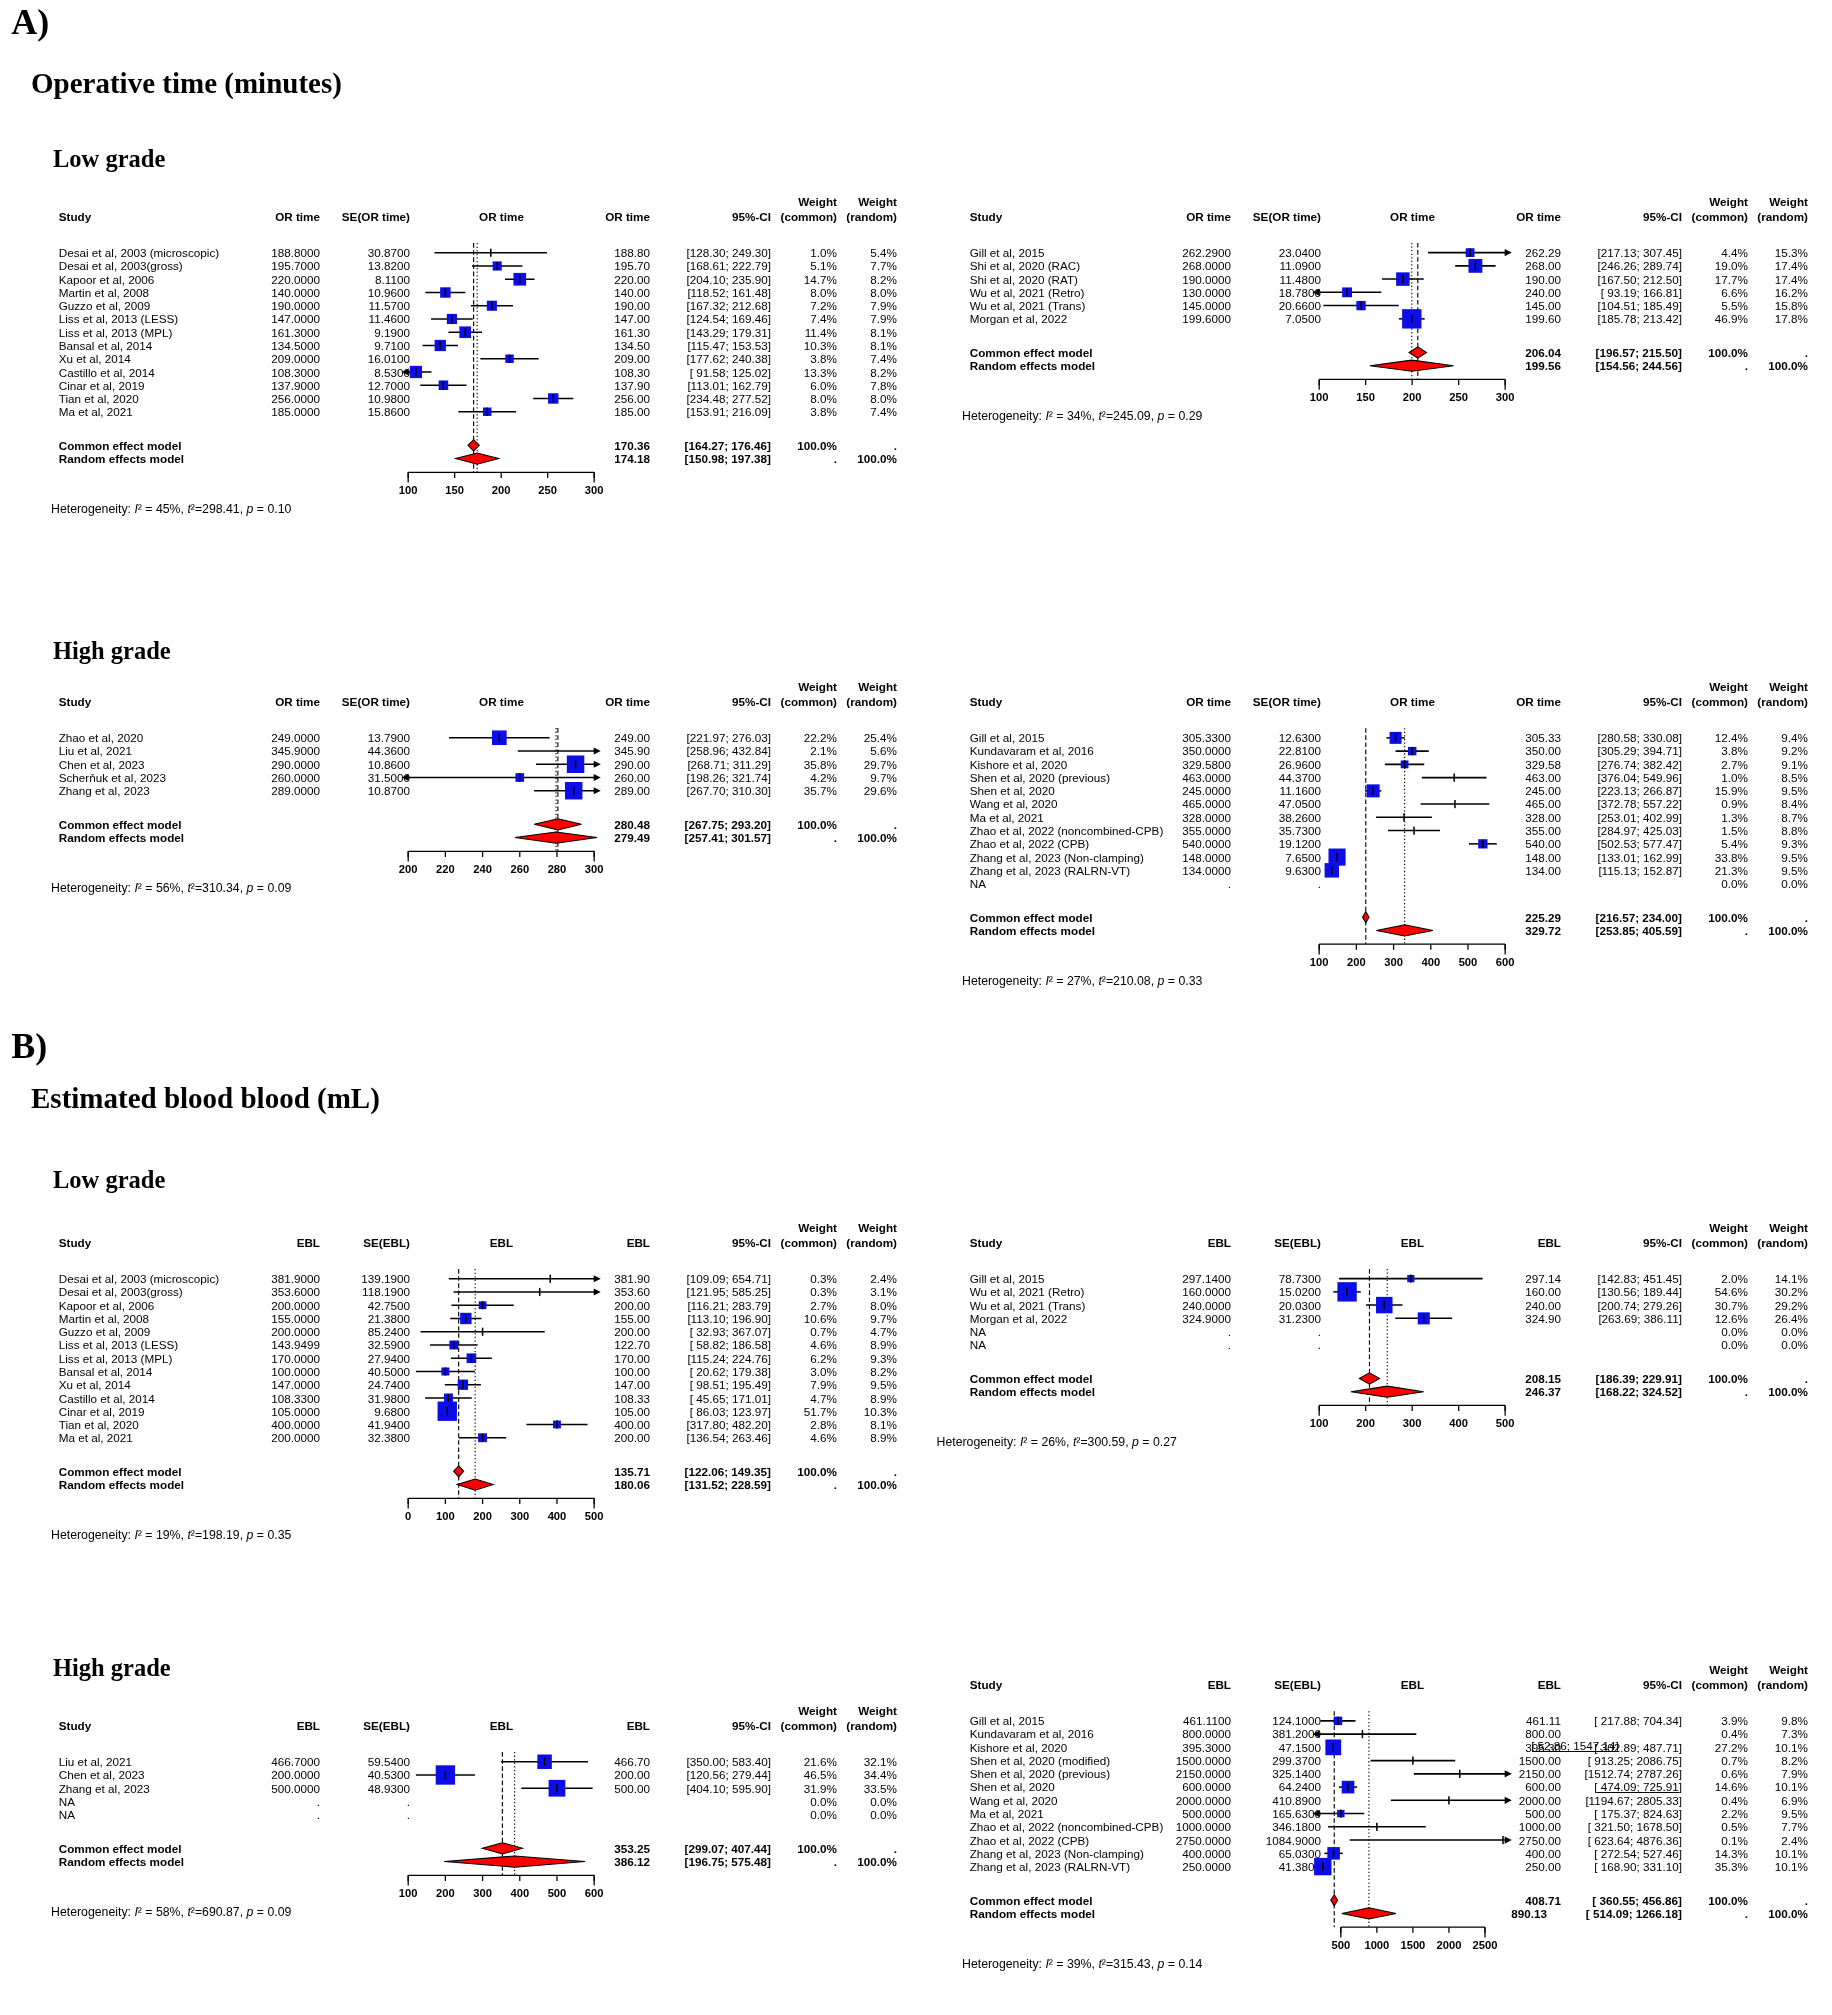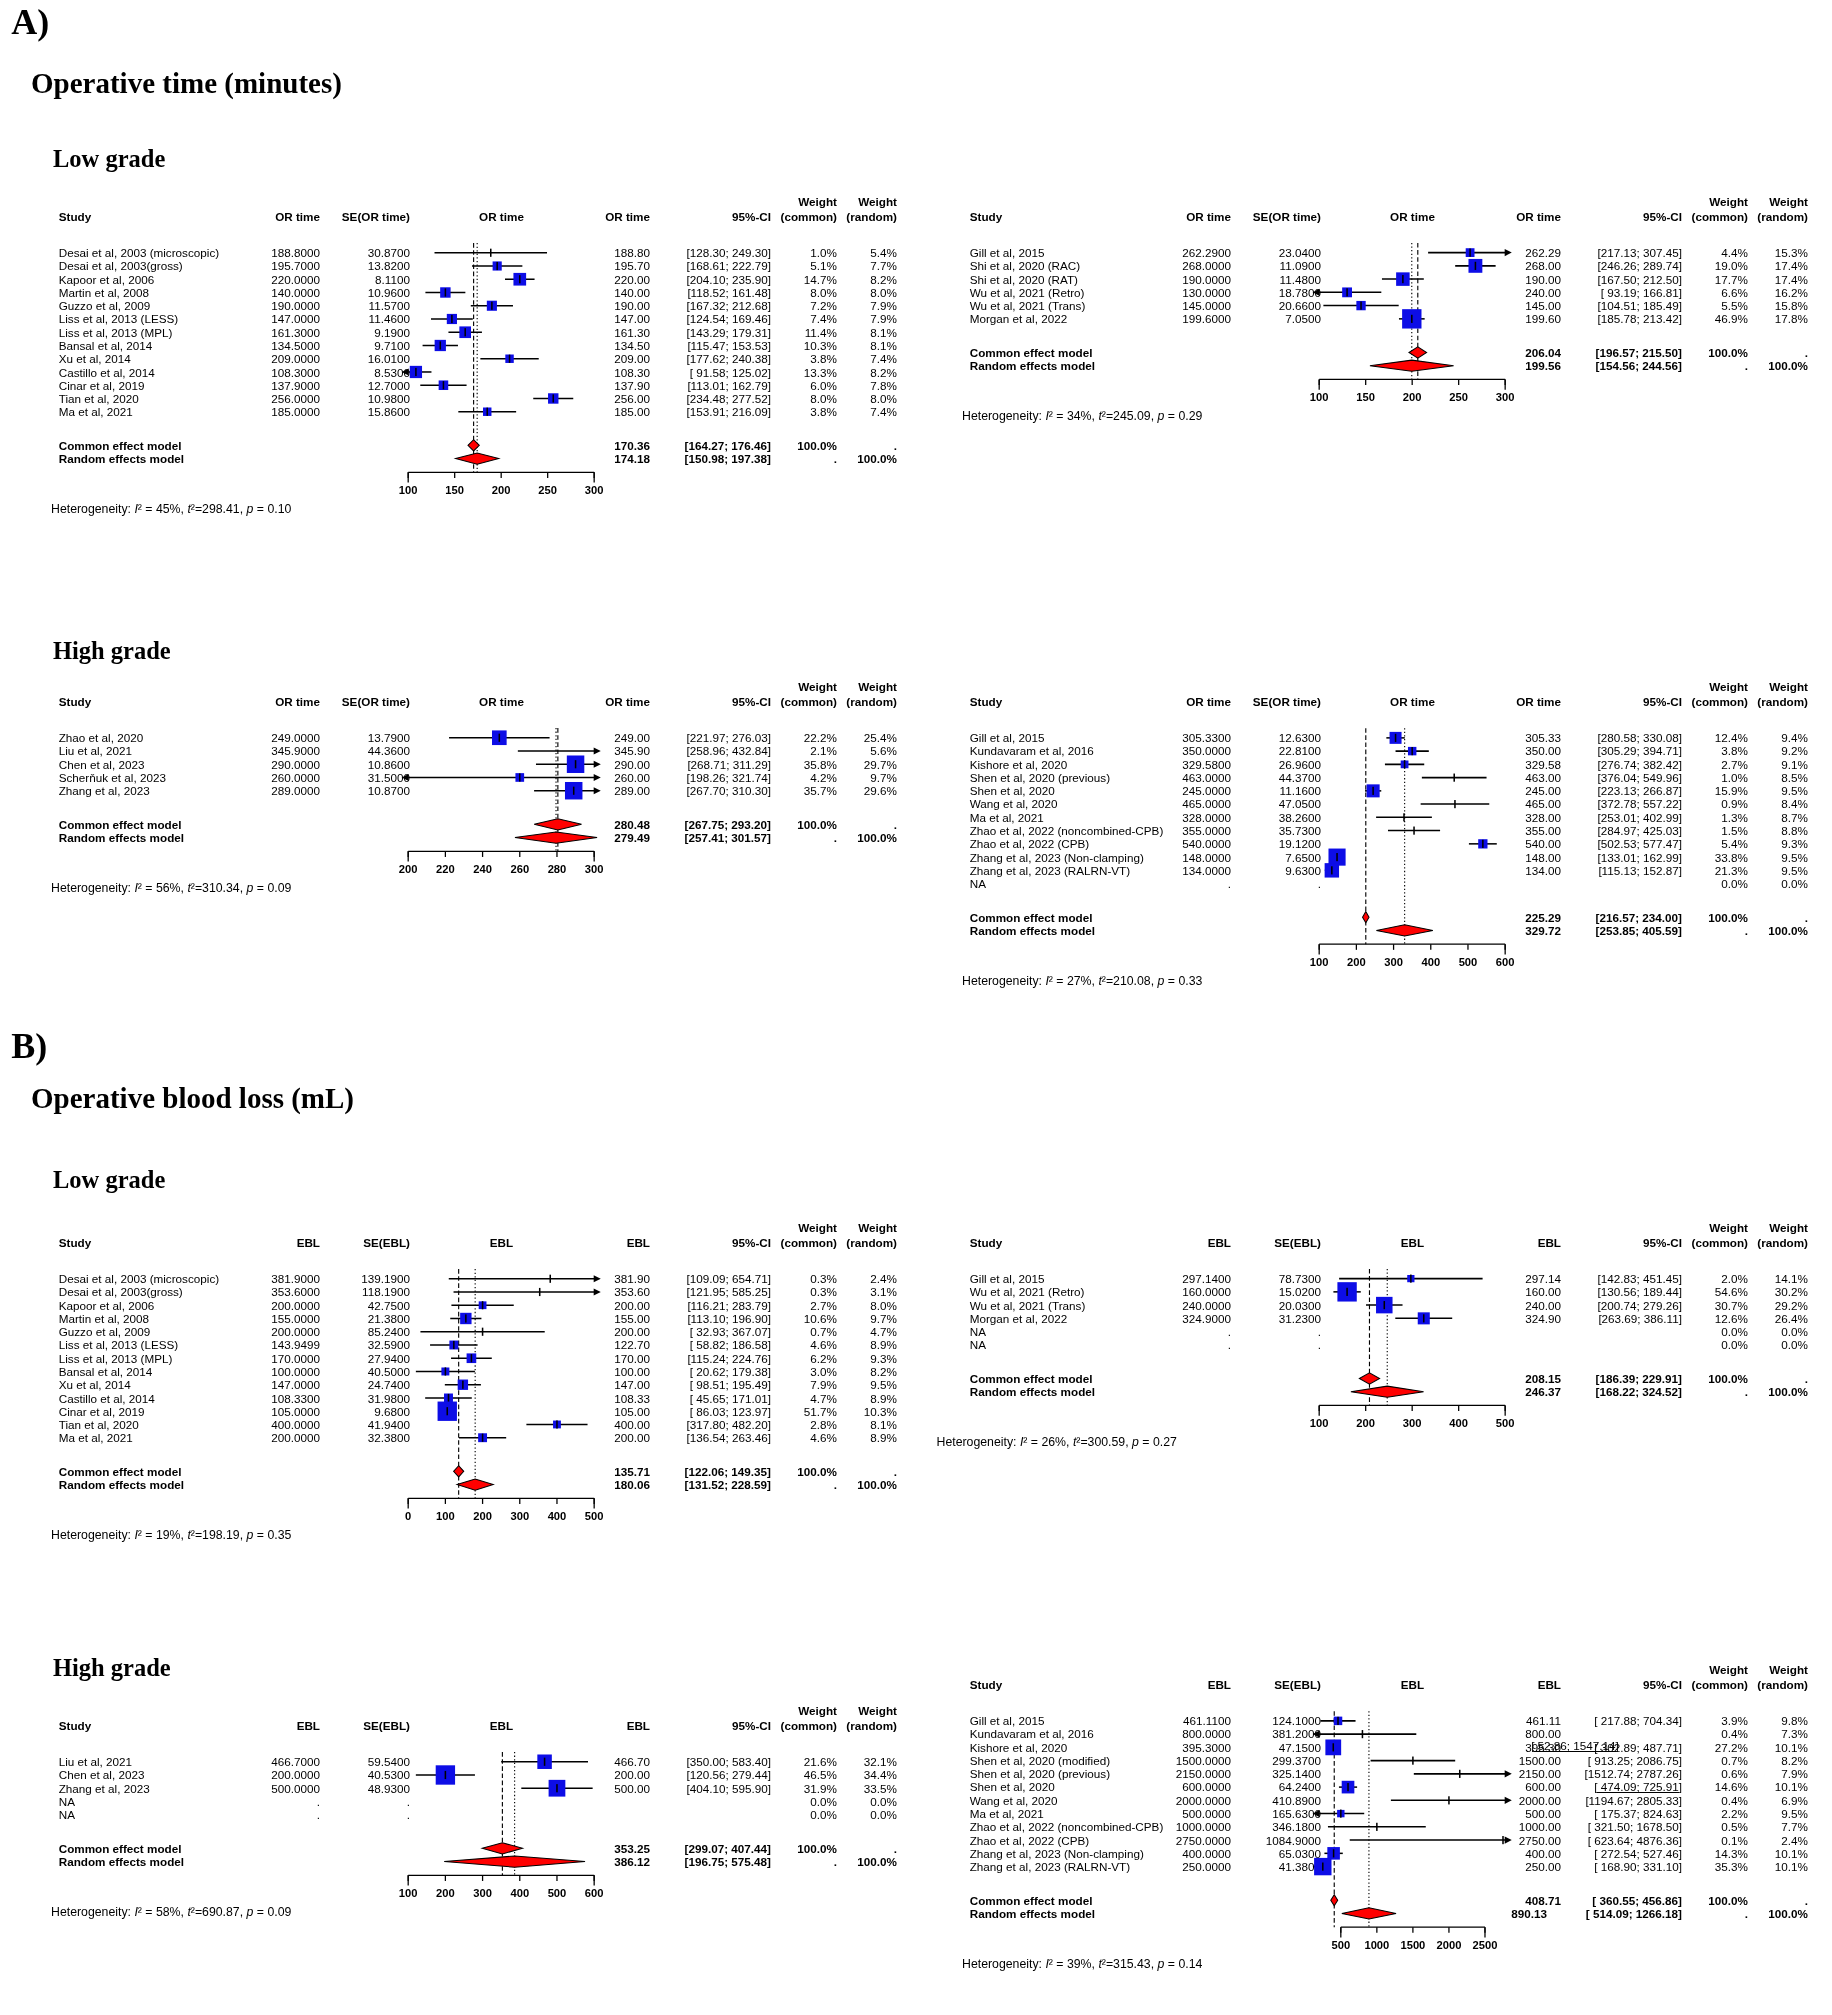--- a/index.html
+++ b/index.html
@@ -26,21 +26,21 @@
 </style>
 </head>
 <body>
 
 <div id="canvas">
   <div class="h" id="h-a">A)</div>
   <div class="h" id="h-a-title">Operative time (minutes)</div>
   <div class="h" id="h-a-low">Low grade</div>
   <div class="h" id="h-a-high">High grade</div>
   <div class="h" id="h-b">B)</div>
-  <div class="h" id="h-b-title">Operative blood loss (mL)</div>
+  <div class="h" id="h-b-title">Estimated blood blood (mL)</div>
   <div class="h" id="h-b-low">Low grade</div>
   <div class="h" id="h-b-high">High grade</div>
 
   <div class="panel" id="panel-0" style="height: 339px;">
       <div class="c b" style="top: 0px; left: 572px; width: 214px; text-align: right;">Weight</div>
       <div class="c b" style="top: 0px; left: 632px; width: 214px; text-align: right;">Weight</div>
       <div class="c b" style="top: 15.3px; left: 7.7px;">Study</div>
       <div class="c b" style="top: 15.3px; left: 55px; width: 214px; text-align: right;">OR time</div>
       <div class="c b" style="top: 15.3px; left: 145px; width: 214px; text-align: right;">SE(OR time)</div>
       <div class="c b" style="top: 15.3px; left: 369px; width: 163px; text-align: center;">OR time</div>

